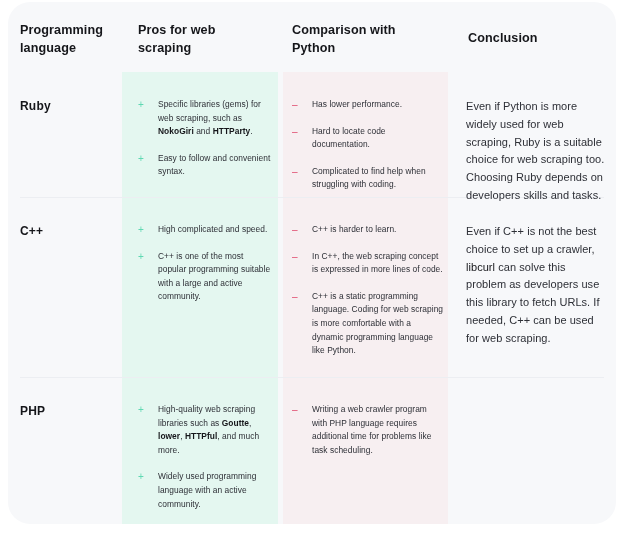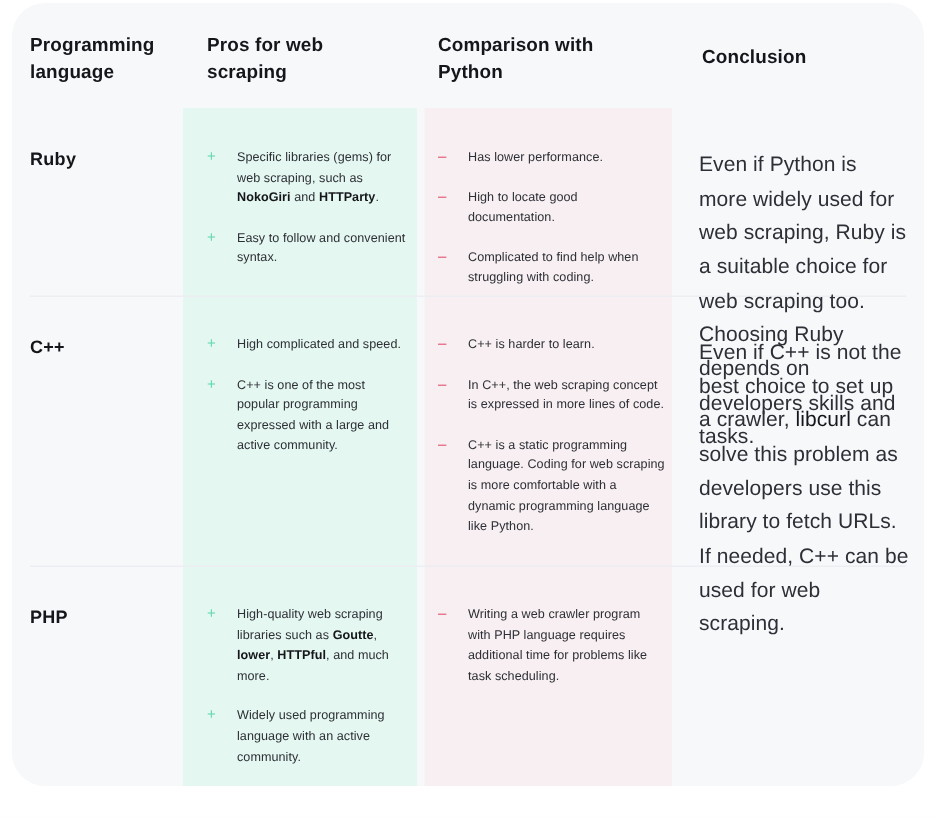--- a/index.html
+++ b/index.html
@@ -127,21 +127,21 @@
     line-height: 1.36;
     font-weight: normal;
   }
   .pros .marker    { color: #5fd8b2; }
   .compare .marker { color: #e0486c; }
 
   .bullets li b { font-weight: bold; color: #15161a; }
 
   .paragraph {
     padding-top: 26px;
-    font-size: 14px;
+    font-size: 11px;
     line-height: 1.62;
     color: #2d2f36;
     letter-spacing: 0.05px;
   }
   .paragraph b { font-weight: normal; color: #15161a; text-align: right; }
 </style>
 </head>
 <body>
 
 <div id="table-card">
@@ -165,37 +165,37 @@
     </div>
     <div class="cell c1">
       <ul class="bullets pros">
           <li><span class="marker">+</span><span>Specific libraries (gems) for web scraping, such as <b>NokoGiri</b> and <b>HTTParty</b>.</span></li>
           <li><span class="marker">+</span><span>Easy to follow and convenient syntax.</span></li>
         </ul>
     </div>
     <div class="cell c2">
       <ul class="bullets compare">
           <li><span class="marker">–</span><span>Has lower performance.</span></li>
-          <li><span class="marker">–</span><span>High to locate good documentation.</span></li>
+          <li><span class="marker">–</span><span>Hard to locate code documentation.</span></li>
           <li><span class="marker">–</span><span>Complicated to find help when struggling with coding.</span></li>
         </ul>
     </div>
     <div class="cell c3">
       <div class="paragraph">Even if Python is more widely used for web scraping, Ruby is a suitable choice for web scraping too. Choosing Ruby depends on developers skills and tasks.</div>
     </div>
   </div>
 
   <div class="row row-cpp">
     <div class="cell c0">
       <div class="lang-label">C++</div>
     </div>
     <div class="cell c1">
       <ul class="bullets pros">
           <li><span class="marker">+</span><span>High complicated and speed.</span></li>
-          <li><span class="marker">+</span><span>C++ is one of the most popular programming expressed with a large and active community.</span></li>
+          <li><span class="marker">+</span><span>C++ is one of the most popular programming suitable with a large and active community.</span></li>
         </ul>
     </div>
     <div class="cell c2">
       <ul class="bullets compare">
           <li><span class="marker">–</span><span>C++ is harder to learn.</span></li>
           <li><span class="marker">–</span><span>In C++, the web scraping concept is expressed in more lines of code.</span></li>
           <li><span class="marker">–</span><span>C++ is a static programming language. Coding for web scraping is more comfortable with a dynamic programming language like Python.</span></li>
         </ul>
     </div>
     <div class="cell c3">

